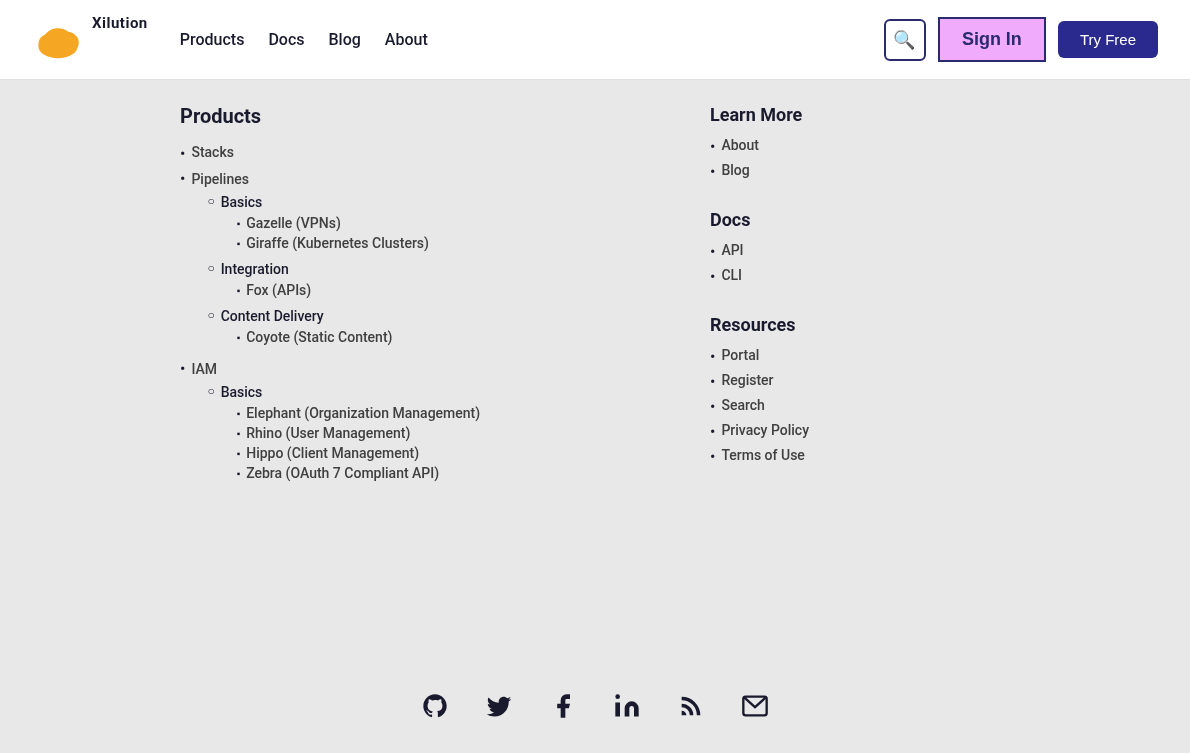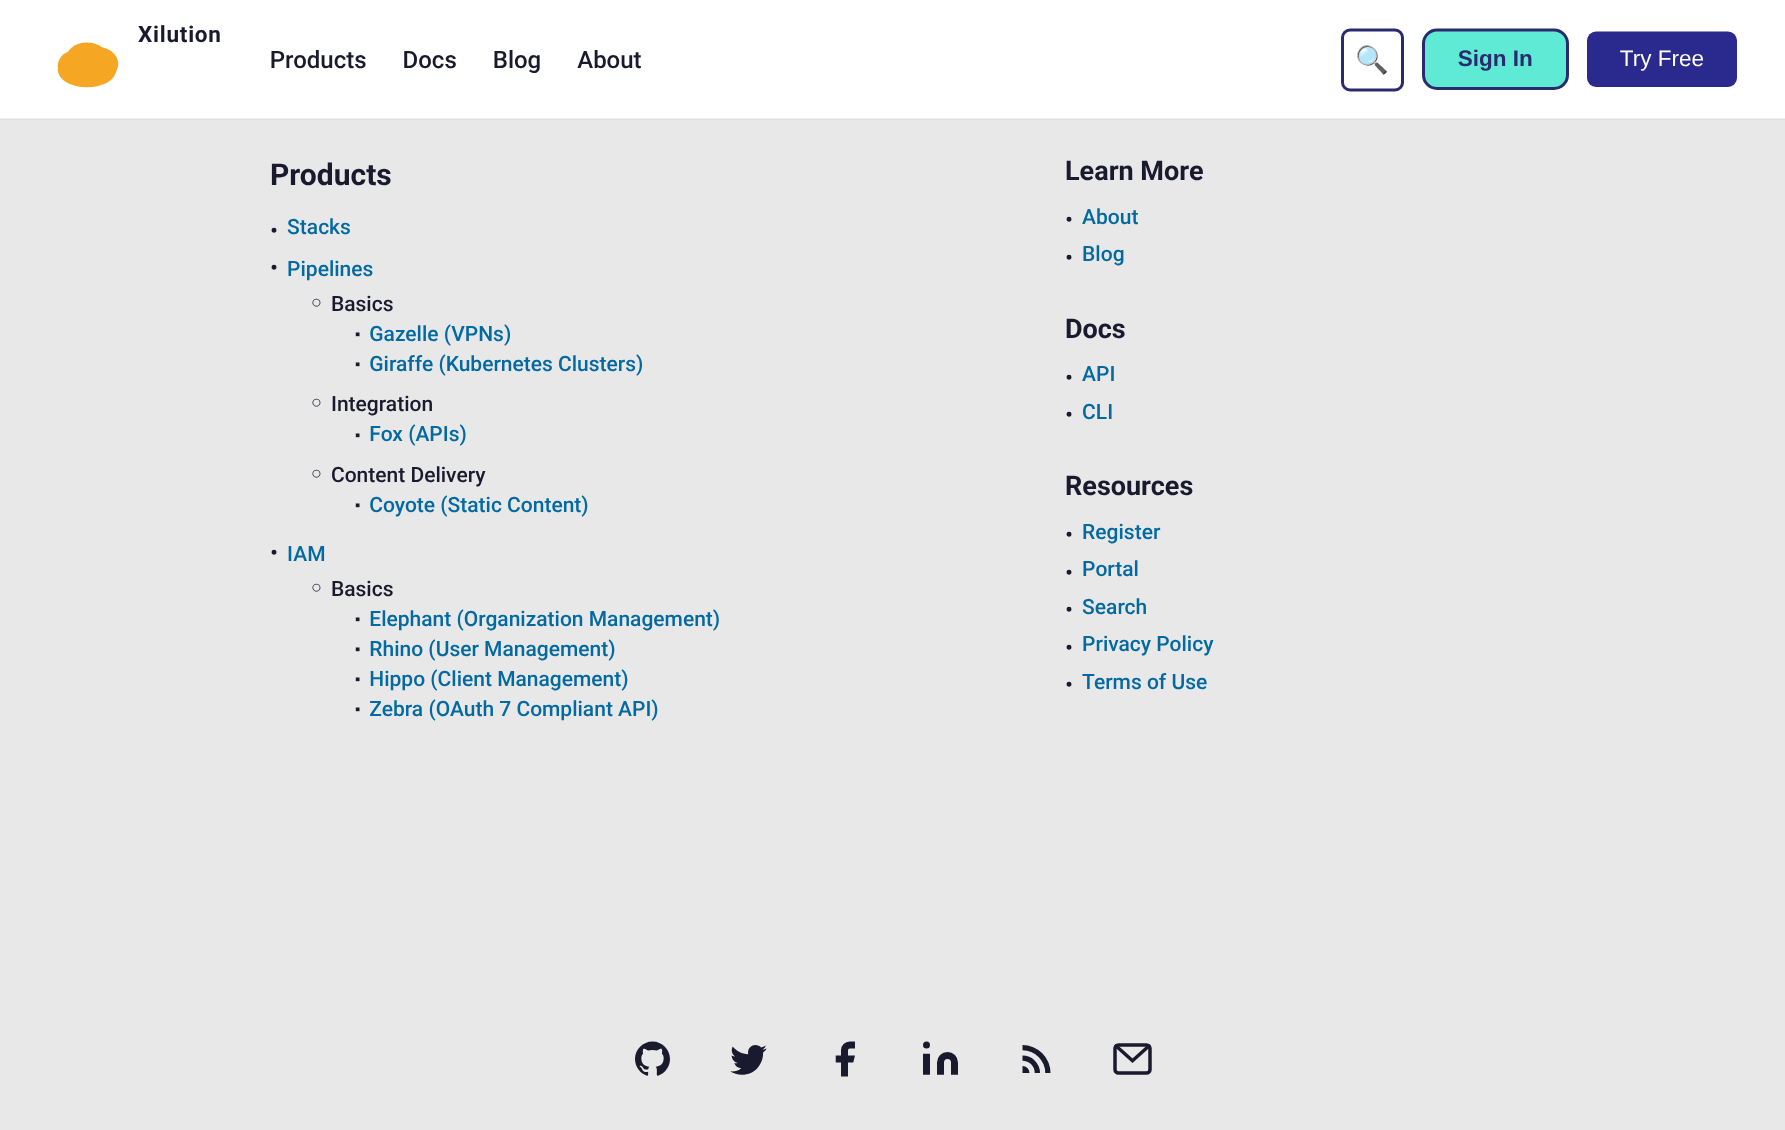--- a/index.html
+++ b/index.html
@@ -59,24 +59,24 @@
       cursor: pointer;
       display: flex;
       align-items: center;
       justify-content: center;
       font-size: 18px;
       color: #2a2a6e;
     }
     .btn-signin {
       padding: 10px 22px;
       border: 2px solid #2a2a6e;
-      border-radius: 10px;
-      background: #5eead4;
+      border-radius: 0;
+      background: #f0abfc;
       color: #2a2a6e;
-      font-size: 15px;
+      font-size: 18px;
       font-weight: 600;
       cursor: pointer;
     }
     .btn-tryfree {
       padding: 10px 22px;
       border: none;
       border-radius: 6px;
       background: #2a2a8e;
       color: #fff;
       font-size: 15px;
@@ -128,21 +128,21 @@
     }
     .bullet-square::before {
       content: '▪';
       margin-right: 6px;
       color: #1a1a2e;
       font-size: 10px;
       margin-top: 3px;
     }
     .dropdown-link {
       font-size: 14px;
-      color: #0369a1;
+      color: #404040;
       text-decoration: none;
       cursor: pointer;
       font-weight: 500;
       text-align: center;
     }
     .dropdown-label {
       font-size: 14px;
       color: #1a1a2e;
       font-weight: 500;
     }
@@ -334,24 +334,24 @@
         <li class="bullet-disc">
           <a class="dropdown-link">CLI</a>
         </li>
       </ul>
     </div>
 
     <div class="right-section">
       <div class="right-section-title">Resources</div>
       <ul class="right-list">
         <li class="bullet-disc">
+          <a class="dropdown-link">Portal</a>
+        </li>
+        <li class="bullet-disc">
           <a class="dropdown-link">Register</a>
-        </li>
-        <li class="bullet-disc">
-          <a class="dropdown-link">Portal</a>
         </li>
         <li class="bullet-disc">
           <a class="dropdown-link">Search</a>
         </li>
         <li class="bullet-disc">
           <a class="dropdown-link">Privacy Policy</a>
         </li>
         <li class="bullet-disc">
           <a class="dropdown-link">Terms of Use</a>
         </li>

